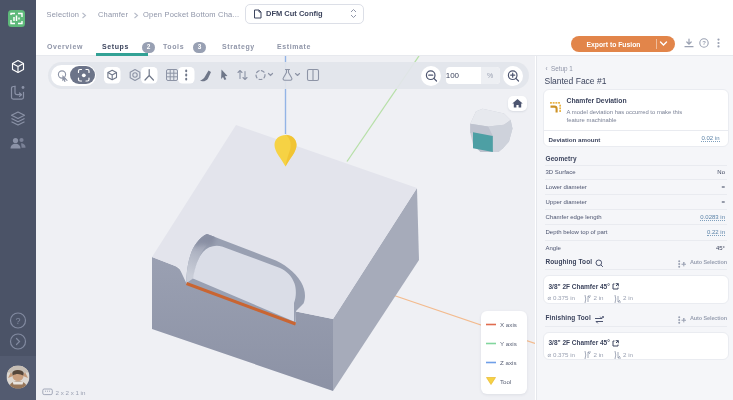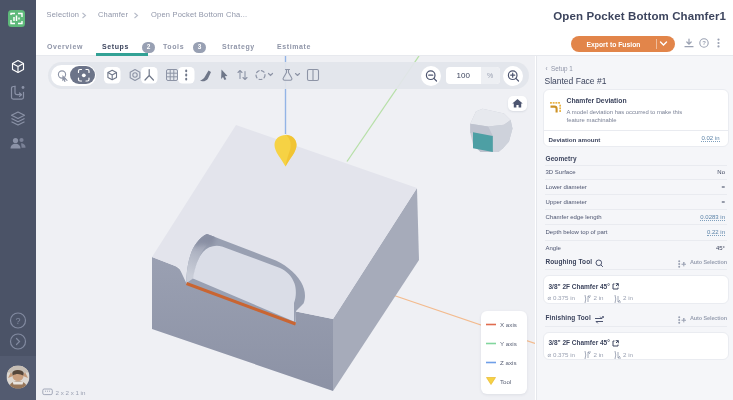--- a/index.html
+++ b/index.html
@@ -28,21 +28,21 @@
 
 #exportbtn { position:absolute; left:535px; top:36px; width:104px; height:15.5px; background:#e2854a; border-radius:8px; color:#fff; }
 #exportbtn .lbl { position:absolute; left:0; width:85px; text-align:center; top:4.5px; font-size:6.8px; font-weight:bold; }
 #exportbtn .div { position:absolute; left:85px; top:2.5px; width:1px; height:10.5px; background:rgba(255,255,255,.45); }
 
 
 #viewport { left:36px; top:56px; width:499px; height:344px; background:#eff0f4; }
 #toolbar { position:absolute; left:12px; top:5.5px; width:481px; height:27px; background:rgba(226,229,235,.93); border-radius:13.5px; }
 #zoominput { position:absolute; left:397.7px; top:5px; width:54px; height:17.5px; background:#fff; border-radius:4px; overflow:hidden; font-size:8px; }
 #zoominput .pct { position:absolute; right:0; top:0; width:19px; height:100%; background:#edeff3; color:#9aa1b2; text-align:center; line-height:17.5px; font-size:7px; }
-#zoominput .val { position:absolute; left:0; top:0; width:35px; height:100%; color:#3d455e; text-align:center; line-height:17.5px; }
+#zoominput .val { position:absolute; left:0; top:0; width:35px; height:100%; color:#3d455e; text-align:left; line-height:17.5px; }
 .zoomcirc { position:absolute; top:4.5px; width:20px; height:20px; background:#fff; border-radius:50%; }
 #homebtn { position:absolute; left:472px; top:40px; width:19px; height:14.5px; background:#fff; border-radius:5px; box-shadow:0 1px 2px rgba(60,70,100,.12); }
 #legend { position:absolute; left:445px; top:255px; width:46px; height:83px; background:#fff; border-radius:6px; box-shadow:0 1px 3px rgba(60,70,100,.1); }
 .legrow { position:absolute; left:5px; font-size:6.2px; color:#5a6176; }
 #dims { position:absolute; left:6px; top:331px; font-size:6.2px; color:#9aa0b2; }
 
 
 #panel { left:536px; top:56px; width:197px; height:344px; background:#f5f6f9; border-left:1px solid #e5e7ec; }
 .ptxt { position:absolute; }
 .card { position:absolute; left:5.5px; width:186px; background:#fff; border:1px solid #eaecf1; border-radius:6px; }
@@ -292,22 +292,30 @@
 
   <div id="header" class="abs">
     <span class="crumb" style="left:10.5px;">Selection</span>
     <svg class="abs" style="left:45px;top:11.5px" width="6" height="7" viewBox="0 0 6 7">
         <path d="M1.5,1 l3,2.5 l-3,2.5" stroke="#b7bcc9" fill="none" stroke-width="1.1"></path>
       </svg>
     <span class="crumb" style="left:62px;">Chamfer</span>
     <svg class="abs" style="left:97px;top:11.5px" width="6" height="7" viewBox="0 0 6 7">
         <path d="M1.5,1 l3,2.5 l-3,2.5" stroke="#b7bcc9" fill="none" stroke-width="1.1"></path>
       </svg>
-    <span class="crumb" style="left:107px;margin-left:8px;">Open Pocket Bottom Cha...</span>
-    <div id="title">Open Pocket Bottom Chamfer1</div>
+    <span class="crumb" style="left:107px;">Open Pocket Bottom Cha...</span>
+    <div id="selectbox">
+      <svg width="9" height="10" viewBox="0 0 9 10" style="margin-left:7px">
+          <path d="M1.5,1 h4.5 l2,2 v6 h-6.5 Z M6,1 v2 h2" stroke="#3d455e" fill="none" stroke-width="1"></path>
+        </svg>
+      <span class="txt">DFM Cut Config</span>
+      <svg width="7" height="11" viewBox="0 0 7 11" style="position:absolute;right:6px;">
+          <path d="M1,4 l2.5,-2.5 L6,4 M1,7 l2.5,2.5 L6,7" stroke="#8f95a8" fill="none" stroke-width="1"></path>
+        </svg>
+    </div>
 
     <span class="tab" style="left:11px;">Overview</span>
     <span class="tab active" style="left:66px;">Setups</span>
     <span class="badge" style="left:106px;">2</span>
     <span class="tab" style="left:127px;">Tools</span>
     <span class="badge" style="left:157px;">3</span>
     <span class="tab" style="left:186px;">Strategy</span>
     <span class="tab" style="left:241px;">Estimate</span>
     <div id="tabline"></div>
 

